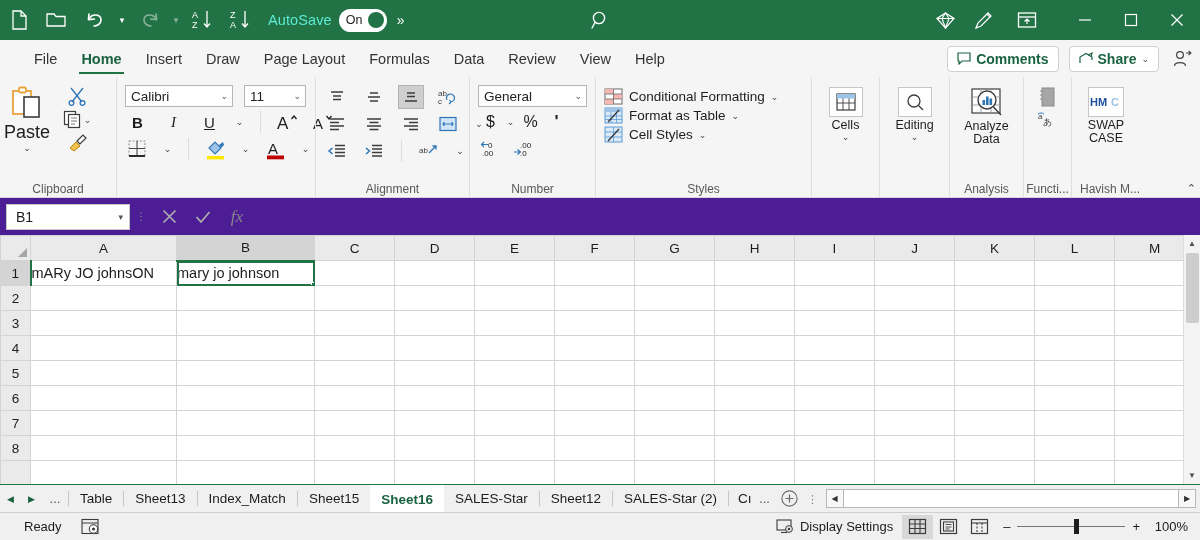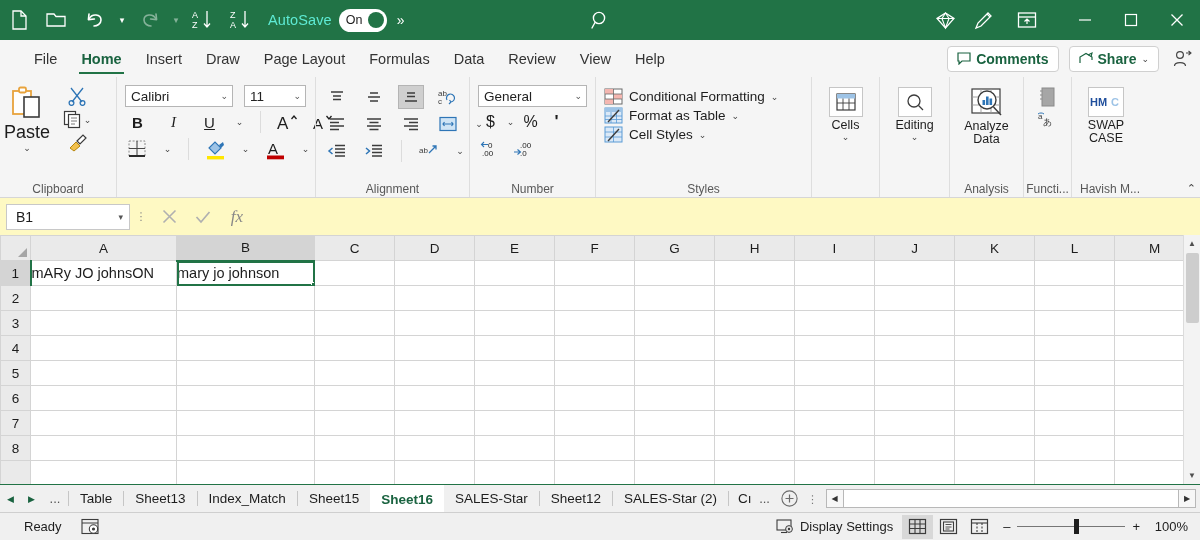--- a/index.html
+++ b/index.html
@@ -112,21 +112,21 @@
 
   
   .bigbtn { width: 56px; display: flex; flex-direction: column; align-items: center; padding-top: 6px; }
   .bigbtn .lbl { font-size: 12.5px; color: #1d1d1d; margin-top: 2px; text-align: center; line-height: 13px; }
   .bigbtn .cv { font-size: 9px; color: #444; line-height: 11px; }
   .iconbox { border: 1px solid #c6c6c6; background: #fff; width: 34px; height: 30px;
              display: flex; align-items: center; justify-content: center; }
   .ribbon-collapse { position: absolute; right: 4px; bottom: 2px; font-size: 11px; color: #444; }
 
   
-  .fbar { height: 37px; background: #fef9c3; display: flex; align-items: center; flex: 0 0 37px; padding: 0 6px; }
+  .fbar { height: 37px; background: #4c1d95; display: flex; align-items: center; flex: 0 0 37px; padding: 0 6px; }
   .namebox {
     width: 124px; height: 26px; border: 1px solid #c8c8c8; background: #fff; display: flex;
     align-items: center; justify-content: space-between; padding: 0 6px 0 9px; font-size: 14px; color: #1d1d1d;
   }
   .namebox .cv { font-size: 9px; color: #555; }
   .fb-dots { width: 22px; text-align: center; color: #8a8a8a; font-size: 11px; letter-spacing: 0; line-height: 5px;}
   .fb-ic { width: 34px; height: 26px; display: flex; align-items: center; justify-content: center; color: #b0b0b0; font-size: 15px; }
   .fb-input-wrap { flex: 1 1 auto; height: 26px; border: 1px solid #d8d8d8; border-left: none; display: flex; align-items: center; padding-left: 6px; }
   .formula-box {
     border: 2px solid #ef5844; background: #fdeeee; padding: 1px 6px; font-size: 14.5px; color: #1d1d1d;

